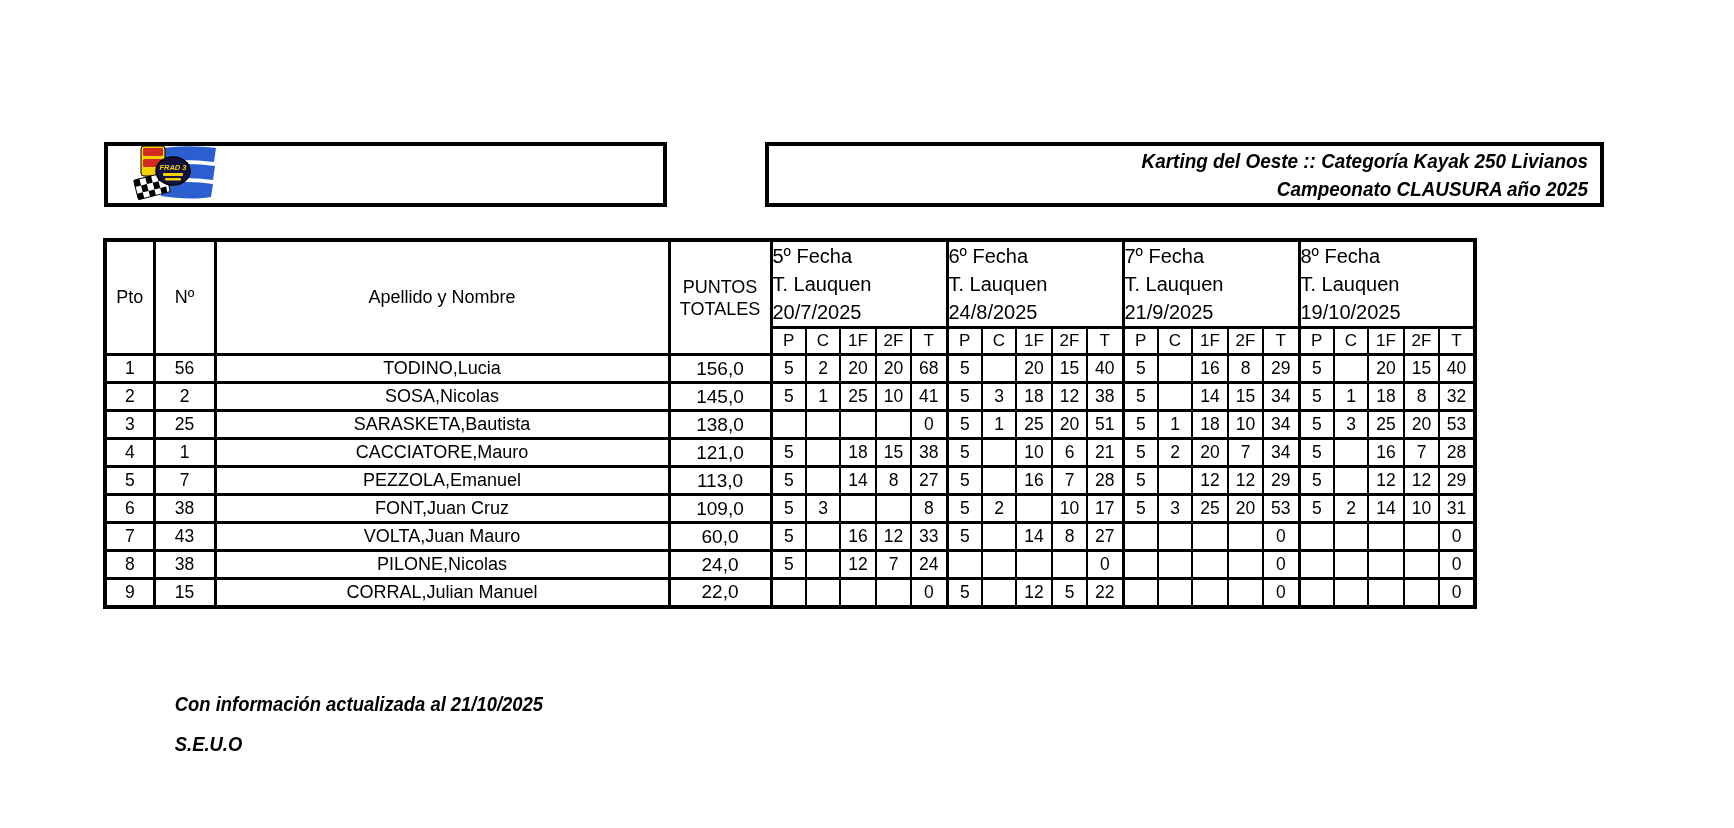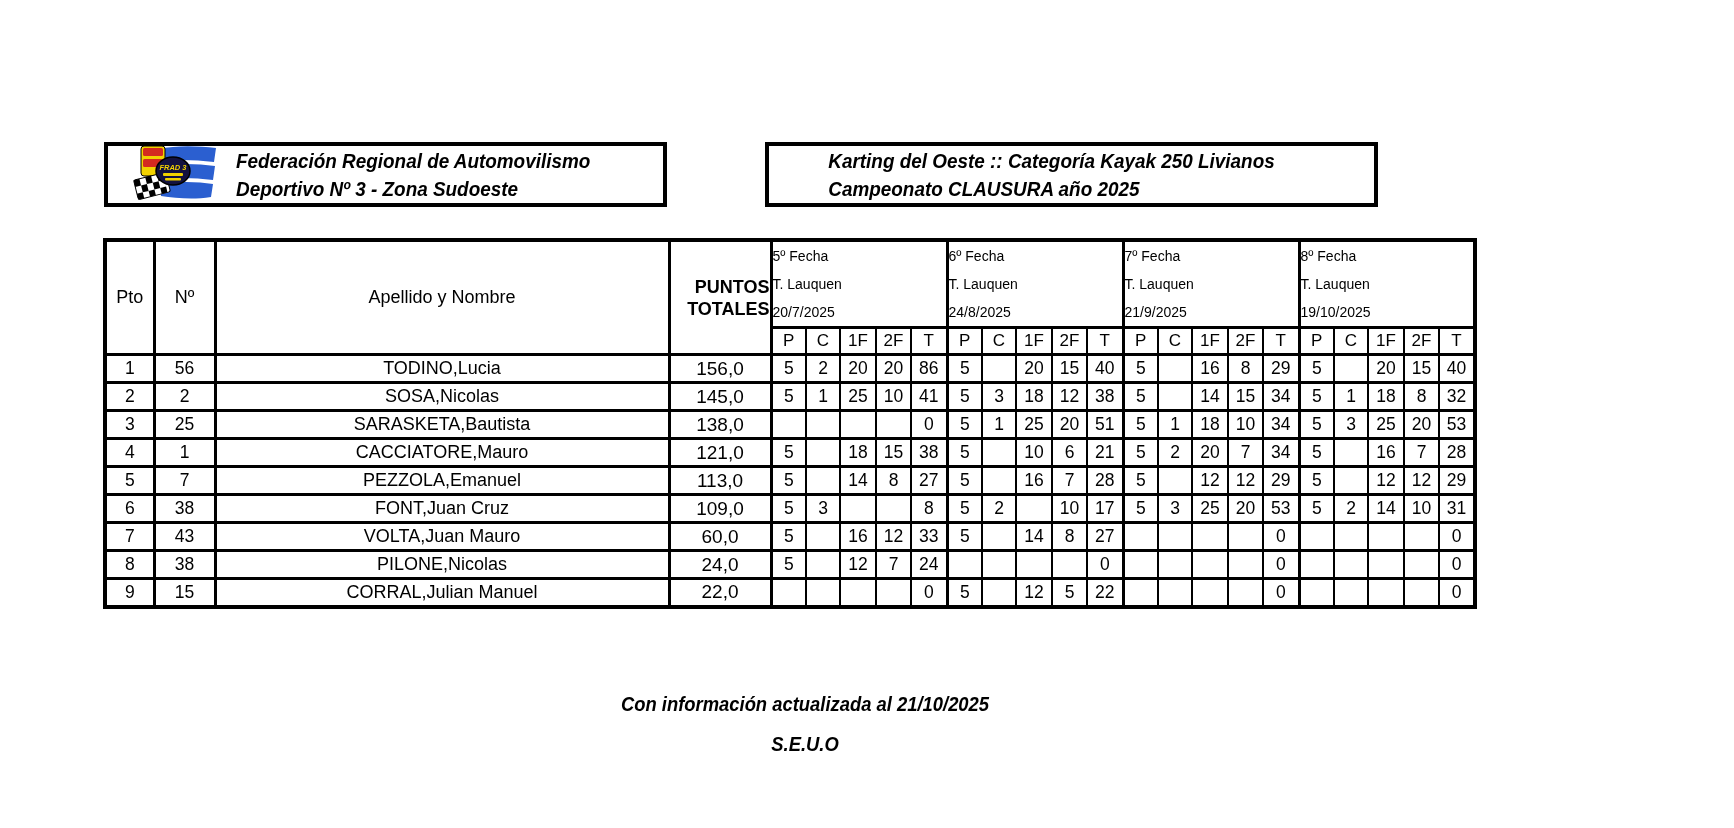--- a/index.html
+++ b/index.html
@@ -6,52 +6,52 @@
   .sheet {
     position:relative; width:1734px; height:828px; background:#ffffff;
     font-family:"Liberation Sans","DejaVu Sans",sans-serif; color:#000;
     overflow:hidden;
   }
   .hdr-box {
     position:absolute; top:142px; height:65px; border:4px solid #000;
     box-sizing:border-box; background:#fff;
   }
   .hdr-box.left  { left:104px;  width:563px; display:flex; align-items:center; }
-  .hdr-box.right { left:765px;  width:613px; display:flex; flex-direction:column;
-                   justify-content:center; text-align:left; padding-right:12px; }
+  .hdr-box.right { left:765px;  width:839px; display:flex; flex-direction:column;
+                   justify-content:center; text-align:right; padding-right:12px; }
   .hdr-text { font-weight:bold; font-style:italic; font-size:21px; line-height:28px; }
   .hdr-box.left  .hdr-text { transform:scaleX(0.90); transform-origin:left center; margin-left:16px; white-space:nowrap; }
   .hdr-box.right .hdr-text { transform:scaleX(0.90); transform-origin:right center; white-space:nowrap; }
   .logo-wrap { margin-left:20px; flex:0 0 auto; }
 
   table.standings {
     position:absolute; left:103px; top:238px;
     border-collapse:collapse; table-layout:fixed;
     border:4px solid #000; background:#fff;
   }
   table.standings th, table.standings td {
     border:2px solid #000; border-top-width:3px; border-bottom-width:3px;
     padding:0; font-weight:normal; box-sizing:border-box; overflow:hidden;
   }
   .thick-l { border-left-width:3px !important; }
   tr.h1 { height:86px; }
   tr.h2 { height:27px; }
   tbody tr { height:28px; }
   th.hmain { font-weight:bold; font-size:18px; text-align:center; vertical-align:middle; }
-  th.round-head { vertical-align:top; text-align:left; font-size:14px; line-height:28px;
+  th.round-head { vertical-align:top; text-align:left; font-size:20px; line-height:28px;
                   padding:2px 0 0 5px; font-weight:normal; }
   th.sub { font-size:17px; text-align:center; vertical-align:middle; }
   td.c-pto, td.c-num { font-size:17.5px; text-align:center; vertical-align:middle; }
   td.c-name { font-size:18px; text-align:center; vertical-align:middle; padding-left:4px; white-space:nowrap; }
   td.c-points { font-size:19px; text-align:center; vertical-align:middle; }
   td.c-res { font-size:17.5px; text-align:center; vertical-align:middle; }
-  .pts-line { line-height:22px; font-weight:bold;text-align:right; }
+  .pts-line { line-height:22px; font-weight:normal; }
 
   .footer {
-    position:absolute; left:120px; top:684px; width:1370px; text-align:center;
+    position:absolute; left:120px; top:684px; width:1370px; text-align:left;
     font-weight:bold; font-style:italic; font-size:20px; line-height:40px;
   }
   .footer div { transform:scaleX(0.92); transform-origin:center; }
 </style>
 </head>
 <body>
 
 <div class="sheet">
 
   <div class="hdr-box left">
@@ -79,24 +79,20 @@
               <rect x="32" y="46" width="6" height="6"></rect>
           </g>
         </g>
 
         <ellipse cx="45" cy="27" rx="17" ry="14" stroke="#000" stroke-width="1.5" fill="#13123f"></ellipse>
         <text x="45" y="26" font-size="7.5" font-weight="bold" font-style="italic" text-anchor="middle" fill="#f2d200">FRAD 3</text>
         <rect x="35" y="29" width="20" height="3" rx="1" fill="#f2d200"></rect>
         <rect x="37" y="34" width="16" height="2.5" rx="1" fill="#f2d200"></rect>
       </svg>
     </span>
-    <div>
-      <div class="hdr-text">Federación Regional de Automovilismo</div>
-      <div class="hdr-text">Deportivo Nº 3 - Zona Sudoeste</div>
-    </div>
   </div>
 
   <div class="hdr-box right">
     <div class="hdr-text">Karting del Oeste :: Categoría Kayak 250 Livianos</div>
     <div class="hdr-text">Campeonato CLAUSURA año 2025</div>
   </div>
 
   <table class="standings">
     <colgroup id="t-cols">
         <col style="width: 49px;">
@@ -180,21 +176,21 @@
     <tbody id="t-body">
         <tr>
           <td class="c-pto">1</td>
           <td class="c-num thick-l">56</td>
           <td class="c-name thick-l">TODINO,Lucia</td>
           <td class="c-points thick-l">156,0</td>
           <td class="c-res thick-l">5</td>
           <td class="c-res">2</td>
           <td class="c-res">20</td>
           <td class="c-res">20</td>
-          <td class="c-res">86</td>
+          <td class="c-res">68</td>
           <td class="c-res thick-l">5</td>
           <td class="c-res"></td>
           <td class="c-res">20</td>
           <td class="c-res">15</td>
           <td class="c-res">40</td>
           <td class="c-res thick-l">5</td>
           <td class="c-res"></td>
           <td class="c-res">16</td>
           <td class="c-res">8</td>
           <td class="c-res">29</td>

